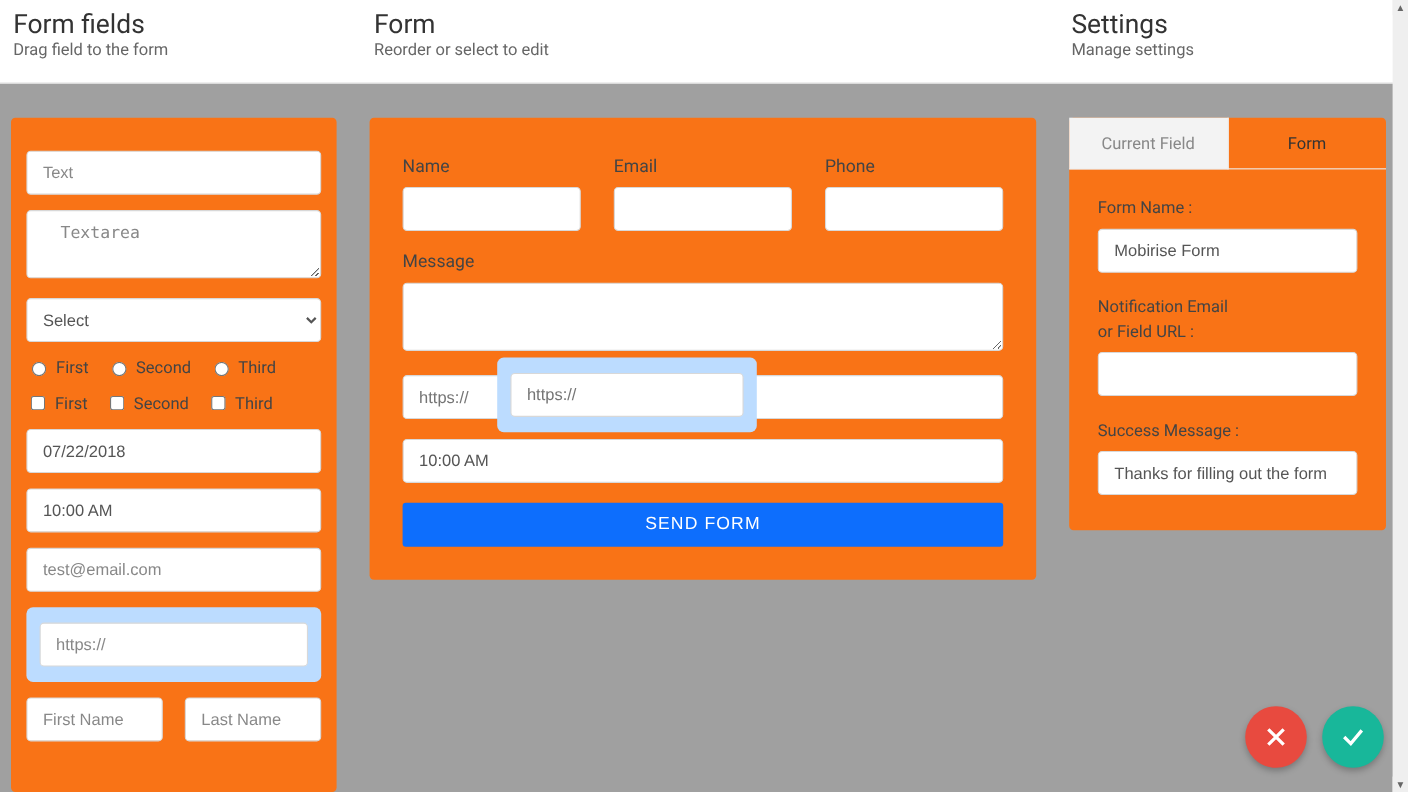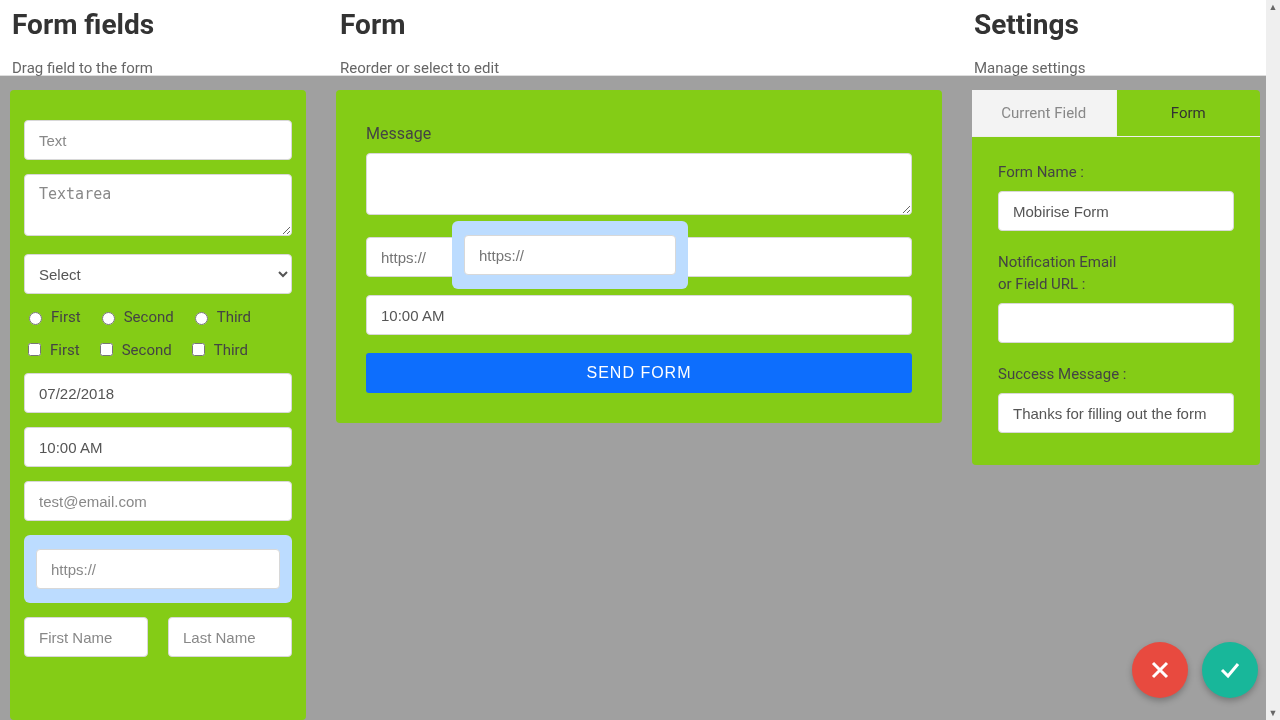--- a/index.html
+++ b/index.html
@@ -19,39 +19,40 @@
     height: 76px;
     border-bottom: 1px solid #ddd;
   }
   .header-col {
     padding: 8px 12px 8px 12px;
   }
   .header-col.left   { width: 328px; padding-left: 12px;}
   .header-col.center { width: 634px; }
   .header-col.right  { width: 318px; }
   .header-title {
-    font-size: 28px;
-    font-weight: 700;
+    font-size: 24px;
+    font-weight: 400;
     color: #333;
     margin: 0;
   }
   .header-sub {
     font-size: 15px;
     color: #666;
-    margin-top: 18px;
+    margin-top: 0;
   }
   .workspace {
     display: flex;
     padding: 14px 10px 0 10px;
     gap: 30px;
     height: calc(720px - 76px);
   }
   .panel {
-    background: #84cc16;
+    background: #f97316;
     border-radius: 4px;
+    margin-top: 17px;
   }
   .panel.left {
     width: 296px;
     padding: 30px 14px 14px 14px;
     overflow: hidden;
   }
   .panel.center {
     width: 606px;
     padding: 34px 30px 30px 30px;
     align-self: flex-start;
@@ -78,21 +79,21 @@
   .txt-input::placeholder,
   .num-input::placeholder,
   .email-input::placeholder,
   .url-input::placeholder,
   .half-input::placeholder { color: #888; }
   .textarea-input {
     width: 100%;
     height: 62px;
     border: 1px solid #d8d8d8;
     border-radius: 4px;
-    padding: 10px 14px;
+    padding: 10px 30px;
     font-size: 15px;
     color: #555;
     resize: vertical;
   }
   .textarea-input::placeholder { color:#888; }
   .select-input {
     width: 100%;
     height: 40px;
     border: 1px solid #d8d8d8;
     border-radius: 4px;
@@ -319,20 +320,34 @@
     <div class="highlight-wrap">
       <input class="url-input" placeholder="https://" style="">
     </div>
     <div class="halves">
       <input class="half-input" placeholder="First Name" style="">
       <input class="half-input" placeholder="Last Name" style="">
     </div>
   </div>
 
   <div class="panel center">
+    <div class="form-row">
+      <div class="form-col">
+        <span class="form-label">Name</span>
+        <input class="form-input" style="">
+      </div>
+      <div class="form-col">
+        <span class="form-label">Email</span>
+        <input class="form-input" style="">
+      </div>
+      <div class="form-col">
+        <span class="form-label">Phone</span>
+        <input class="form-input" style="">
+      </div>
+    </div>
     <div style="margin-bottom:18px;">
       <span class="form-label">Message</span>
       <textarea class="form-textarea" style=""></textarea>
     </div>
     <div class="form-url-row">
       <input class="form-input" placeholder="https://" style="">
       <div class="drag-ghost">
         <input placeholder="https://" style="">
       </div>
     </div>

